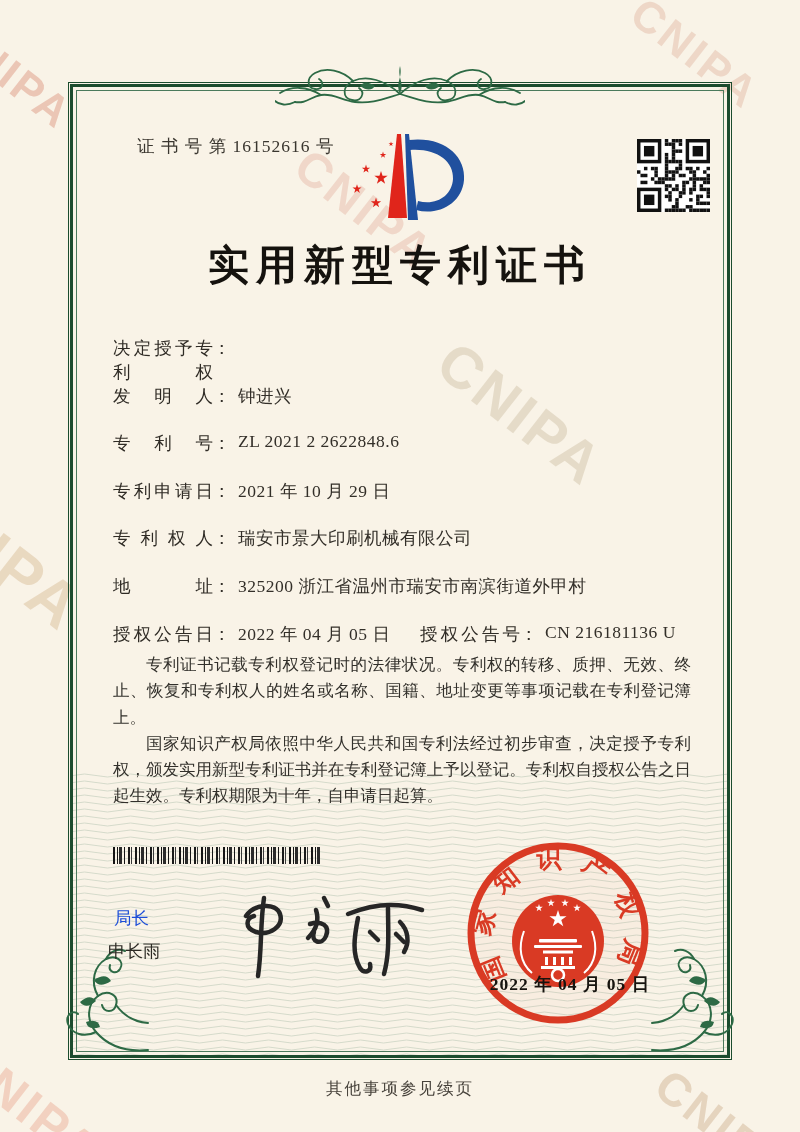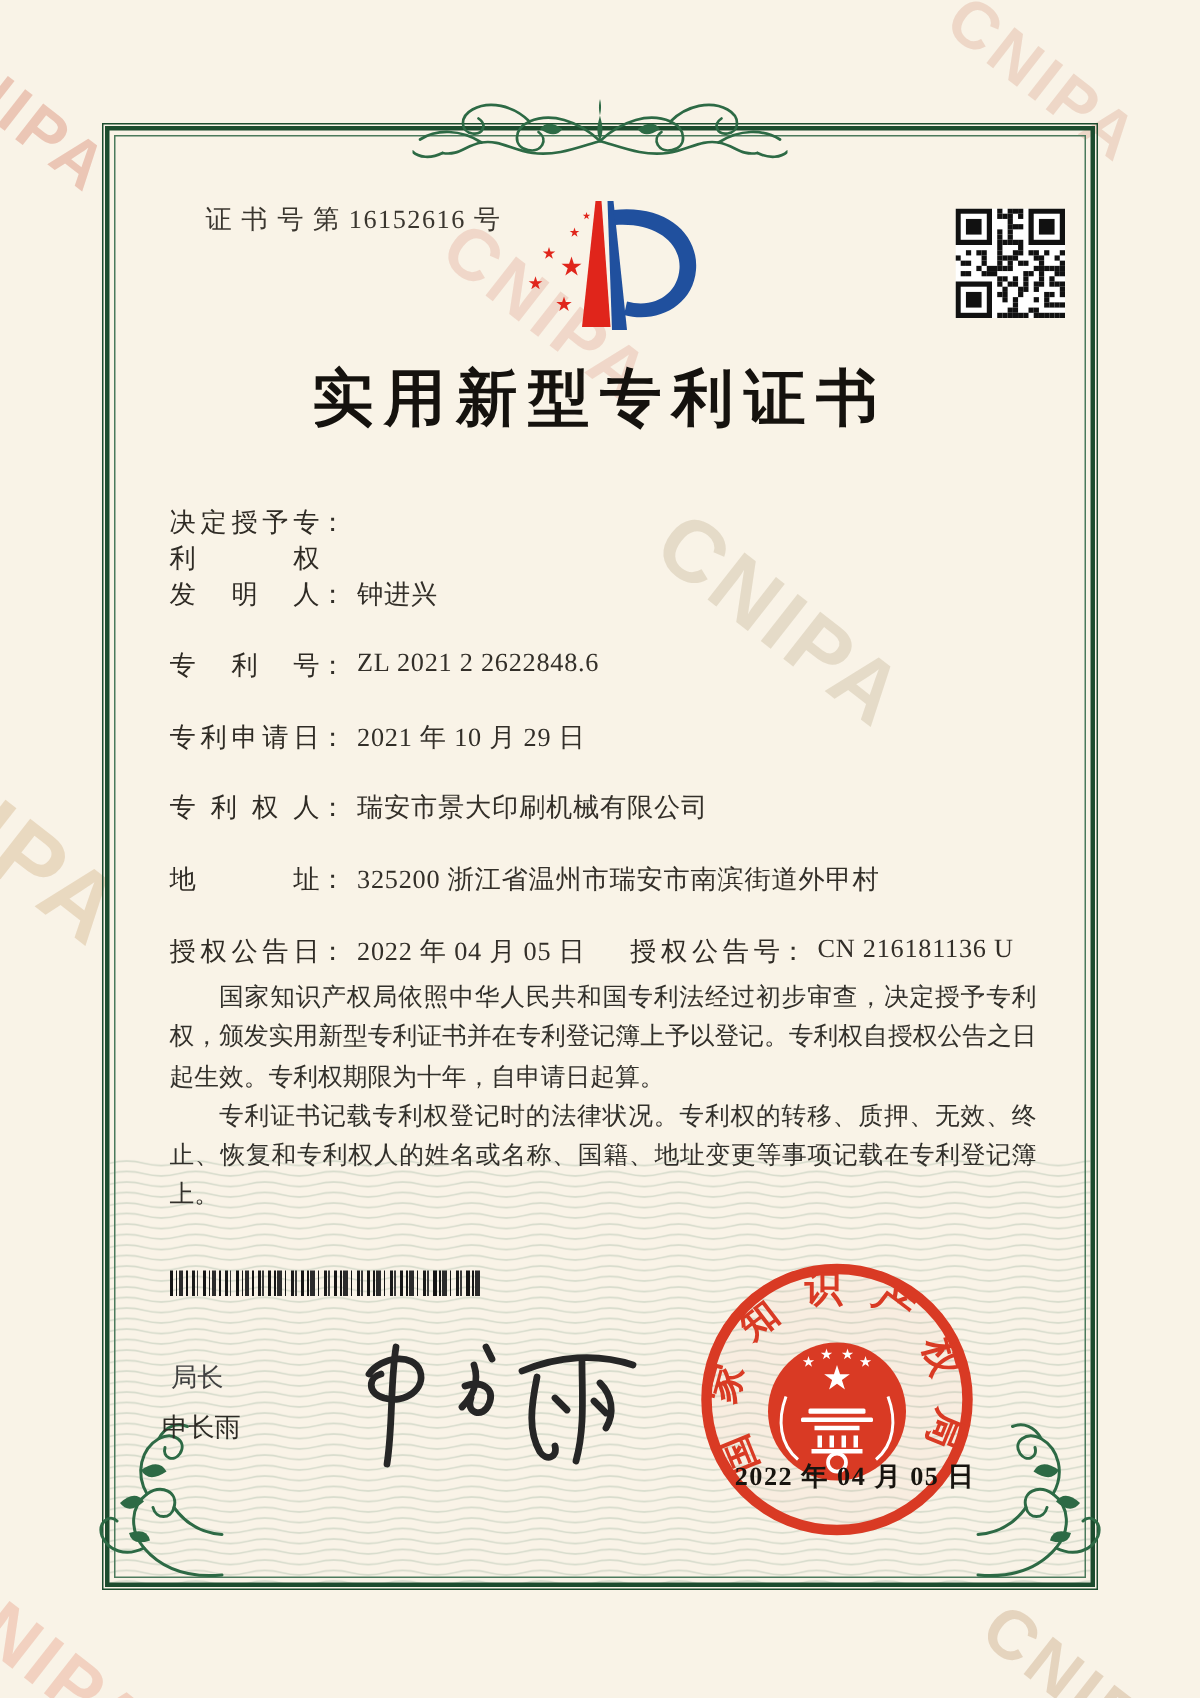--- a/index.html
+++ b/index.html
@@ -54,21 +54,21 @@
 
   .barcode{position:absolute;left:113px;top:847px;width:208px;height:17px;
     background:repeating-linear-gradient(90deg,
       #151515 0px,#151515 2px,transparent 2px,transparent 4px,
       #151515 4px,#151515 5px,transparent 5px,transparent 6px,
       #2b2b2b 6px,#2b2b2b 9px,transparent 9px,transparent 11px,
       #151515 11px,#151515 12px,transparent 12px,transparent 15px,
       #1a1a1a 15px,#1a1a1a 17px,transparent 17px,transparent 18px,
       #3a3a3a 18px,#3a3a3a 19px,transparent 19px,transparent 22px);}
 
-  .sig-title{position:absolute;left:114px;top:906px;font-size:17.5px;color:#404040;}
+  .sig-title{position:absolute;left:114px;top:906px;font-size:17.5px;color:#1d4ed8;}
   .sig-name{position:absolute;left:108px;top:939px;font-size:17.5px;color:#2c2a24;}
   .sig-script{position:absolute;left:230px;top:880px;}
 
   .seal{position:absolute;left:463px;top:838px;z-index:4;}
   .seal-date{position:absolute;left:450px;top:972px;width:240px;text-align:center;
              font-size:17.5px;font-weight:700;color:#17140f;z-index:5;letter-spacing:1px;}
 
   .pageinfo{position:absolute;left:0;top:1030px;width:800px;text-align:center;
             font-size:14.5px;color:#3a362f;z-index:4;}
   .contnote{position:absolute;left:0;top:1078px;width:800px;text-align:center;
@@ -342,22 +342,22 @@
         <span class="flabel">授权公告日</span>
           <span class="fcolon">：</span>
           <span class="fvalue w-grant">2022 年 04 月 05 日</span>
         <span class="flabel">授权公告号</span>
           <span class="fcolon">：</span>
           <span class="fvalue">CN 216181136 U</span>
       </div>
     </div>
 
     <div class="paras">
+      <p>专利证书记载专利权登记时的法律状况。专利权的转移、质押、无效、终止、恢复和专利权人的姓名或名称、国籍、地址变更等事项记载在专利登记簿上。</p>
       <p>国家知识产权局依照中华人民共和国专利法经过初步审查，决定授予专利权，颁发实用新型专利证书并在专利登记簿上予以登记。专利权自授权公告之日起生效。专利权期限为十年，自申请日起算。</p>
-      <p>专利证书记载专利权登记时的法律状况。专利权的转移、质押、无效、终止、恢复和专利权人的姓名或名称、国籍、地址变更等事项记载在专利登记簿上。</p>
     </div>
 
     <div class="barcode"></div>
 
     <div class="sig-title">局长</div>
     <div class="sig-name">申长雨</div>
     <svg class="sig-script" width="210" height="105" viewBox="0 0 210 105">
       <g stroke="#262626" fill="none" stroke-width="4.5" stroke-linecap="round" stroke-linejoin="round">
         <path d="M34 18 C30 44 32 70 28 96"></path>
         <path d="M16 36 C24 24 46 22 50 34 C54 46 40 56 26 52 C14 48 16 38 24 36"></path>
@@ -396,14 +396,15 @@
           <rect x="11" y="16" width="3" height="8"></rect>
           <rect x="-17" y="25" width="34" height="3"></rect>
         </g>
         <circle cx="0" cy="34" r="6" fill="none" stroke="#fff" stroke-width="2.5"></circle>
         <path d="M-34 -10 C-40 6 -38 22 -26 32" fill="none" stroke="#fff" stroke-width="2"></path>
         <path d="M34 -10 C40 6 38 22 26 32" fill="none" stroke="#fff" stroke-width="2"></path>
       </g>
     </svg>
     <div class="seal-date">2022 年 04 月 05 日</div>
 
+    <div class="contnote">其他事项参见续页</div>
   </div>
 </div>
 
 </body></html>

